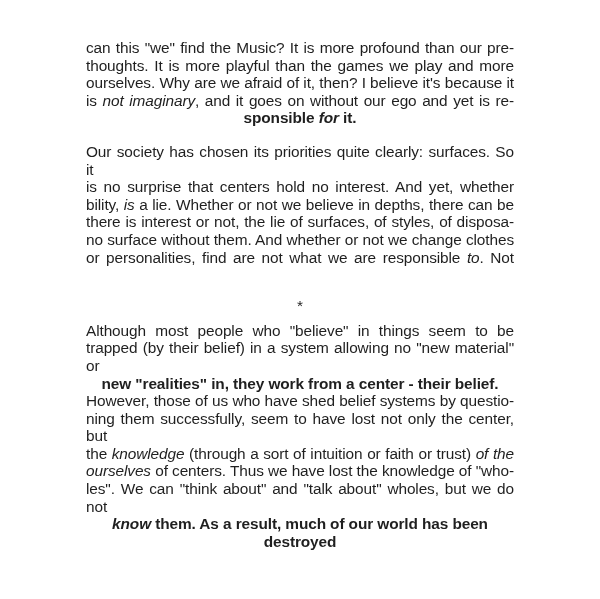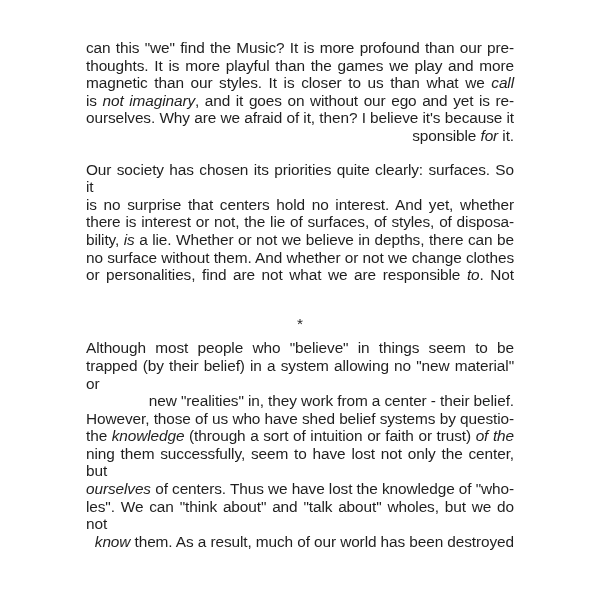--- a/index.html
+++ b/index.html
@@ -23,55 +23,54 @@
     font-size: 15.4px;
     line-height: 17.6px;
     letter-spacing: -0.1px;
   }
   .paragraph { margin: 0 0 16px 0; }
   .paragraph:last-child { margin-bottom: 0; }
   .line.just {
     text-align: justify;
     text-align-last: justify;
   }
-  .line.last { text-align: right; }
+  .line.last { text-align: center; font-weight: bold; }
   .it { font-style: italic; }
   .separator {
     text-align: center;
     margin: 31px 0 7px 0;
     color: #1f1f1f;
   }
 </style>
 </head>
 <body>
 
 <div class="page">
   <div class="text-block" id="text-block">
       <div class="paragraph">
         <div class="line just"><span>can this "we" find the Music? It is more profound than our pre-</span></div>
         <div class="line just"><span>thoughts. It is more playful than the games we play and more</span></div>
-        <div class="line just"><span>magnetic than our styles. It is closer to us than what we </span><span class="it">call</span></div>
+        <div class="line just"><span>ourselves. Why are we afraid of it, then? I believe it's because it</span></div>
         <div class="line just"><span>is </span><span class="it">not imaginary</span><span>, and it goes on without our ego and yet is re-</span></div>
-        <div class="line just"><span>ourselves. Why are we afraid of it, then? I believe it's because it</span></div>
         <div class="line last"><span>sponsible </span><span class="it">for</span><span> it.</span></div>
       </div>
       <div class="paragraph">
         <div class="line just"><span>Our society has chosen its priorities quite clearly: surfaces. So it</span></div>
         <div class="line just"><span>is no surprise that centers hold no interest. And yet, whether</span></div>
+        <div class="line just"><span>bility, </span><span class="it">is</span><span> a lie. Whether or not we believe in depths, there can be</span></div>
         <div class="line just"><span>there is interest or not, the lie of surfaces, of styles, of disposa-</span></div>
-        <div class="line just"><span>bility, </span><span class="it">is</span><span> a lie. Whether or not we believe in depths, there can be</span></div>
         <div class="line just"><span>no surface without them. And whether or not we change clothes</span></div>
         <div class="line just"><span>or personalities, find are not what we are responsible </span><span class="it">to</span><span>. Not</span></div>
       </div>
       <div class="separator">*</div>
       <div class="paragraph">
         <div class="line just"><span>Although most people who "believe" in things seem to be</span></div>
         <div class="line just"><span>trapped (by their belief) in a system allowing no "new material" or</span></div>
         <div class="line last"><span>new "realities" in, they work from a center - their belief.</span></div>
         <div class="line just"><span>However, those of us who have shed belief systems by questio-</span></div>
+        <div class="line just"><span>ning them successfully, seem to have lost not only the center, but</span></div>
         <div class="line just"><span>the </span><span class="it">knowledge</span><span> (through a sort of intuition or faith or trust) </span><span class="it">of the</span></div>
-        <div class="line just"><span>ning them successfully, seem to have lost not only the center, but</span></div>
         <div class="line just"><span class="it">ourselves</span><span> of centers. Thus we have lost the knowledge of "who-</span></div>
         <div class="line just"><span>les". We can "think about" and "talk about" wholes, but we do not</span></div>
         <div class="line last"><span class="it">know</span><span> them. As a result, much of our world has been destroyed</span></div>
       </div>
     </div>
 </div>
 
 </body></html>

